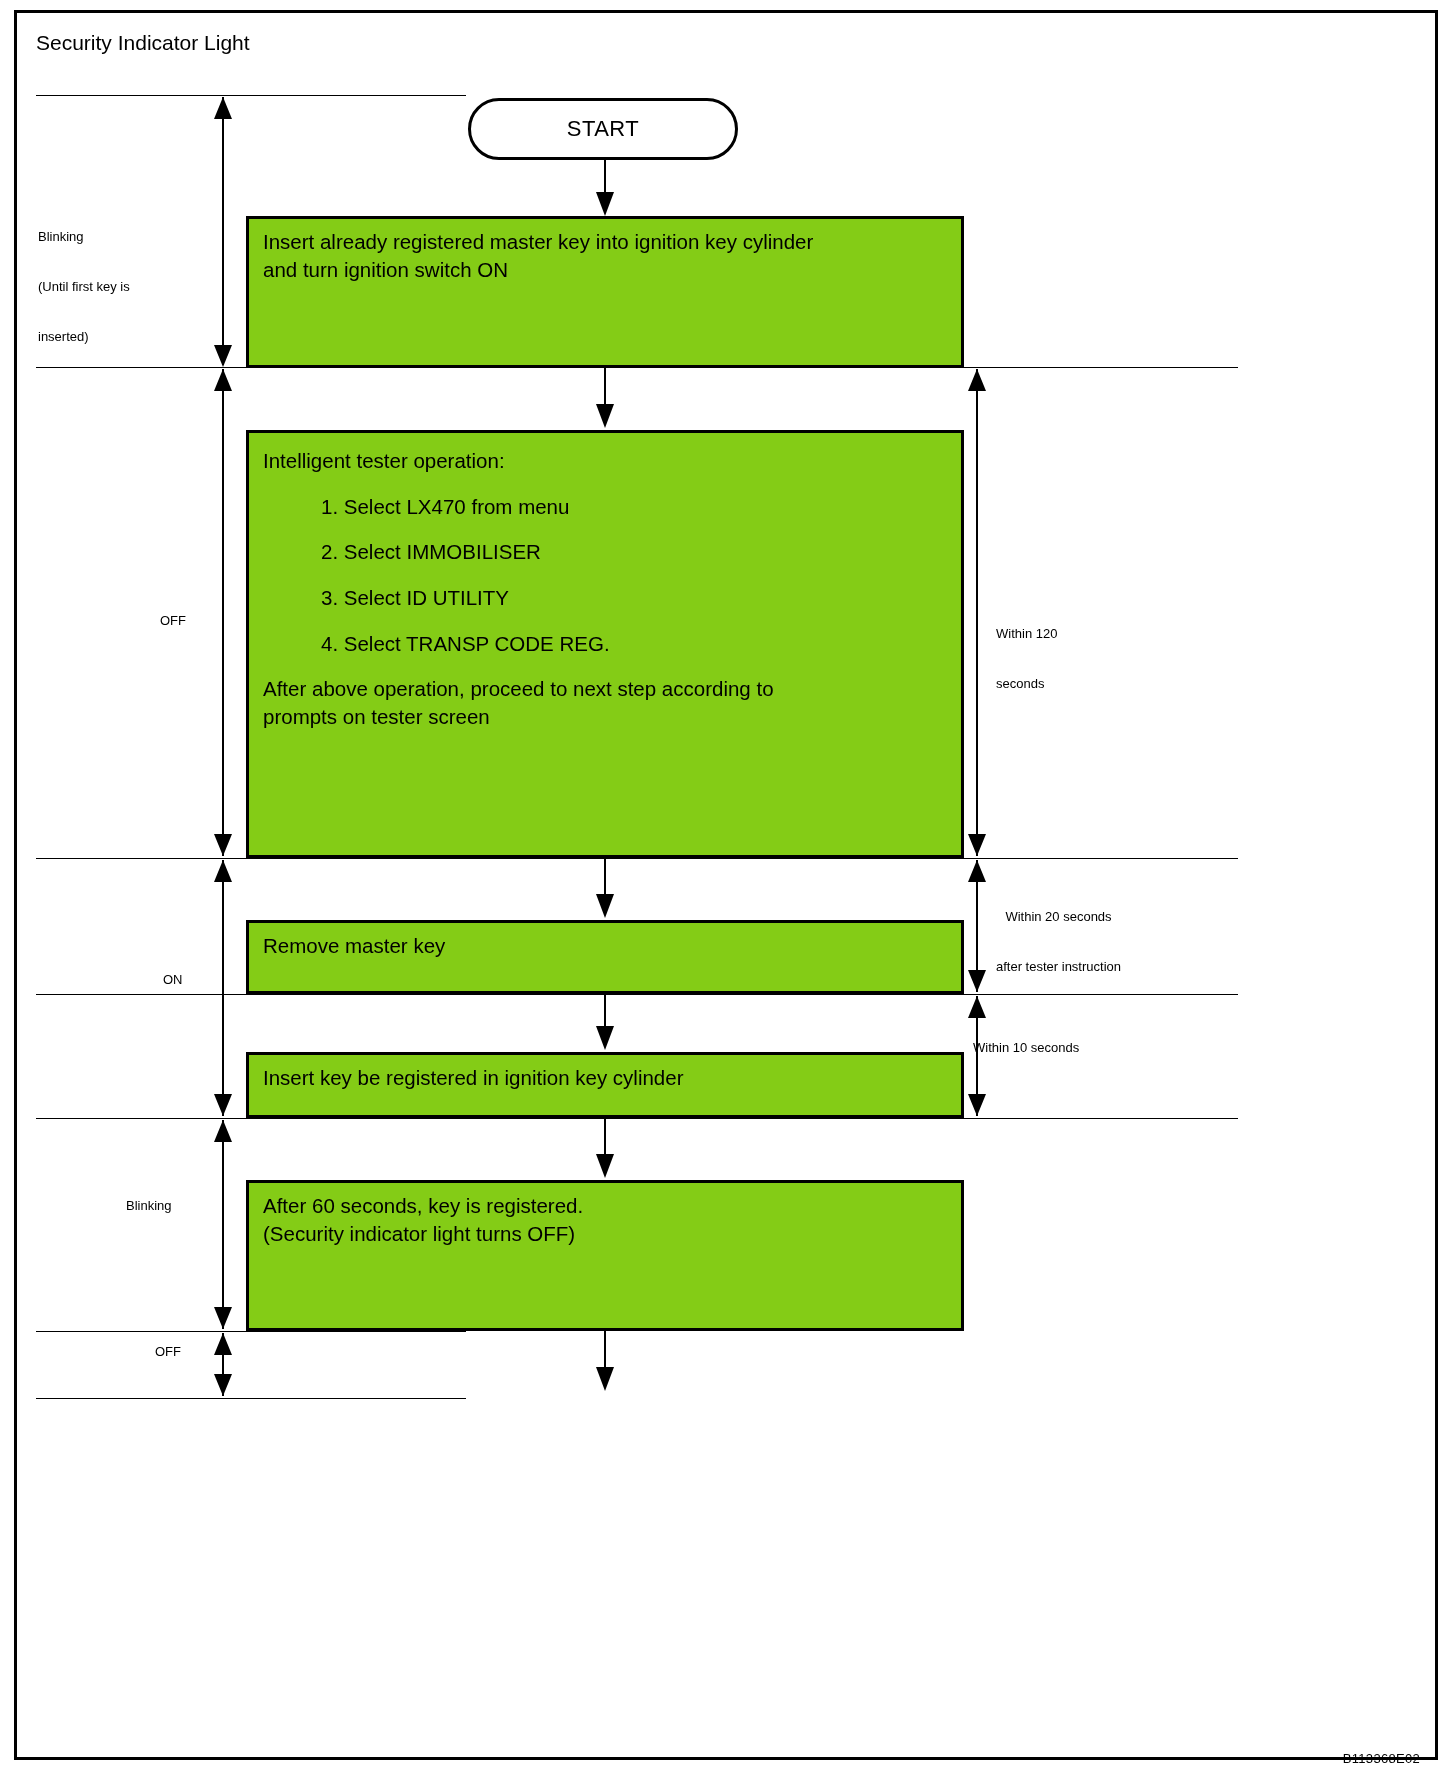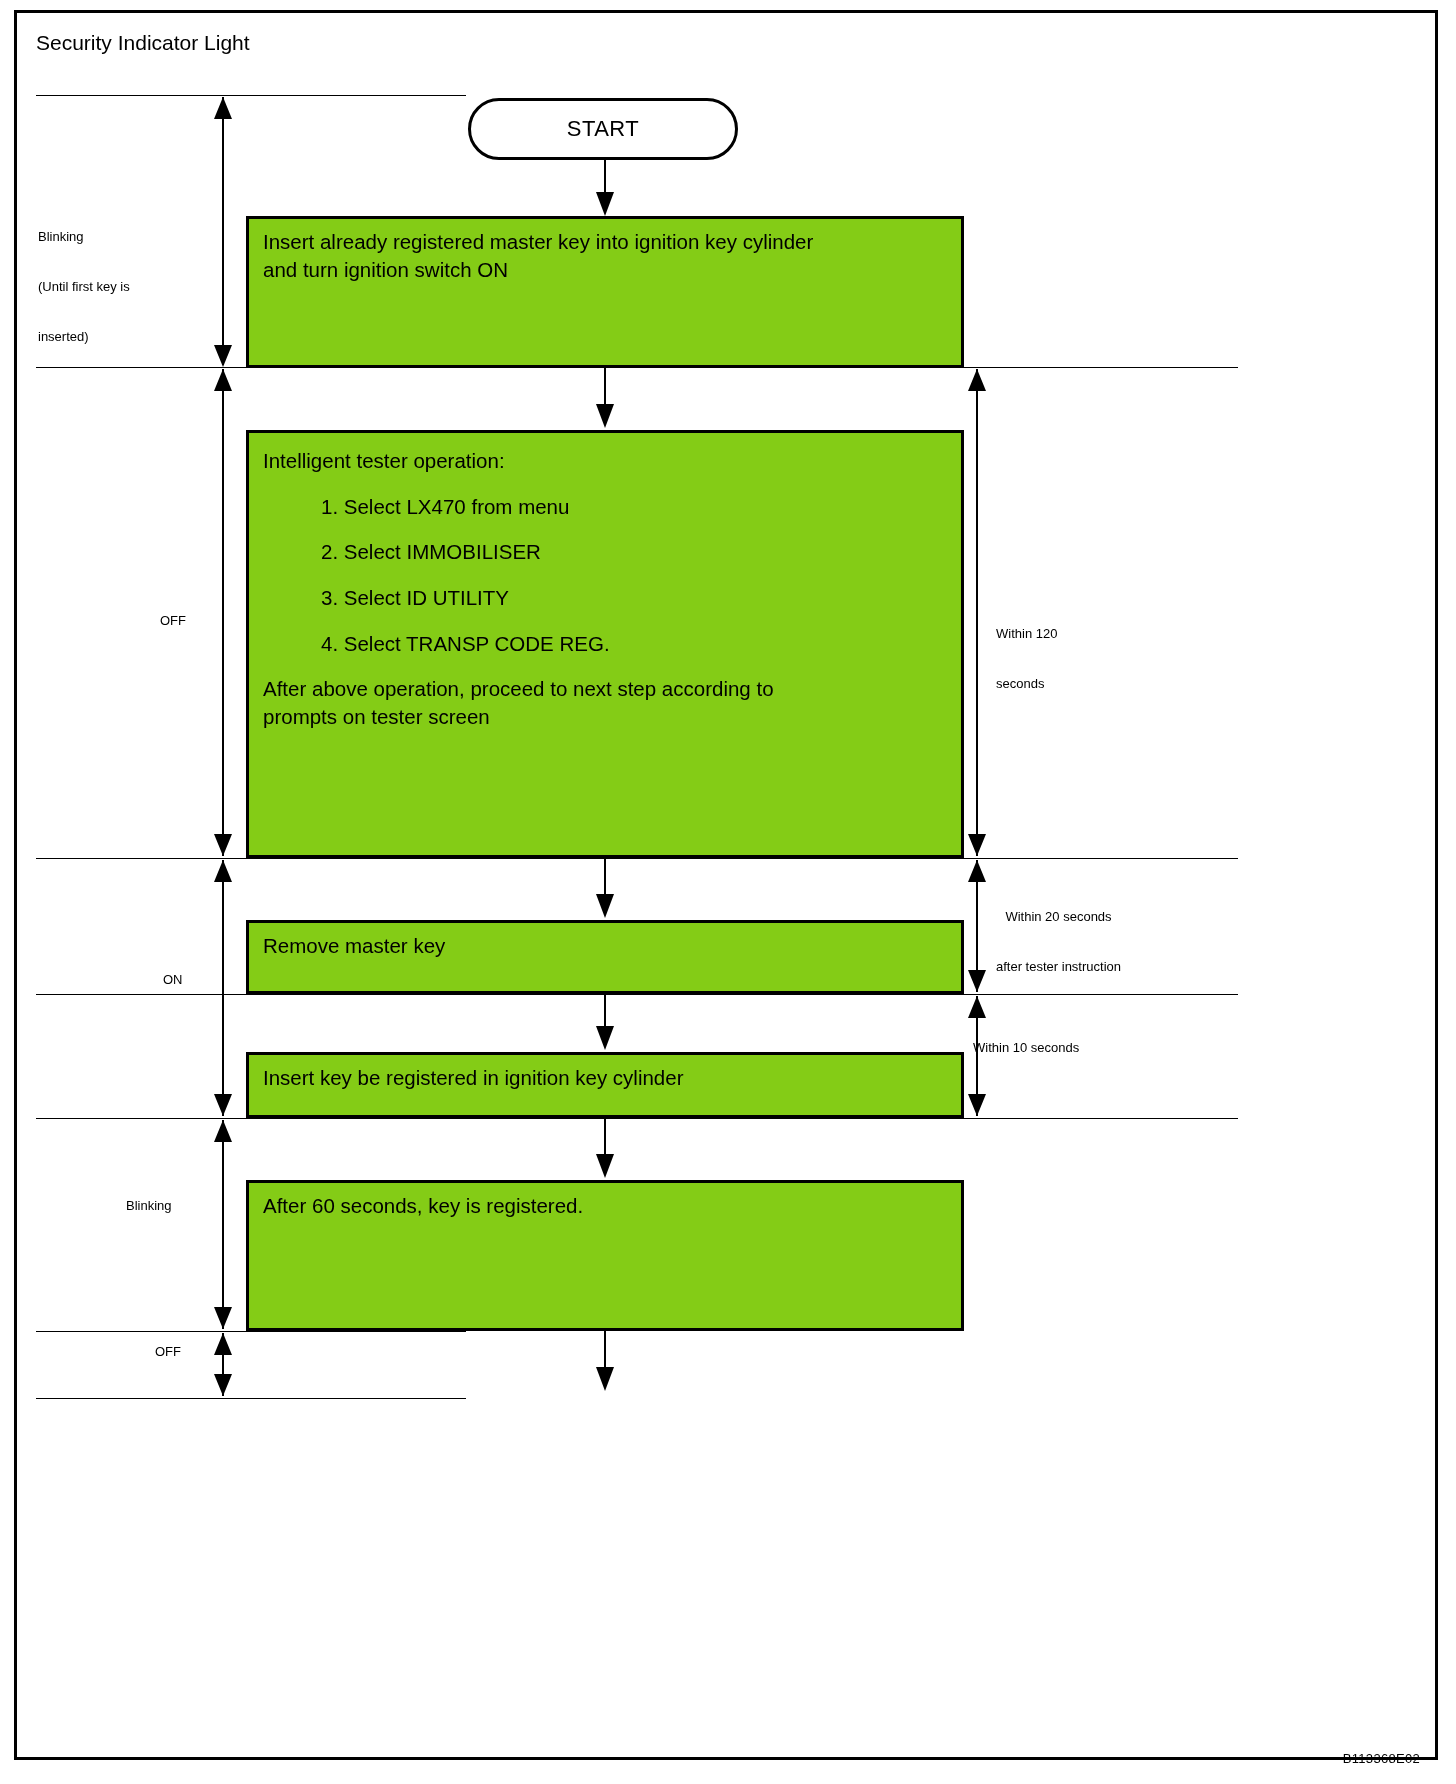--- a/index.html
+++ b/index.html
@@ -195,20 +195,21 @@
       <span class="ln">Insert key be registered in ignition key cylinder</span>
     </div>
   </div>
 
   <div class="flowline" style="left:604px; top:1118px; height:42px;"></div>
   <div class="arrowdown" style="left:596px; top:1154px;"></div>
 
   <div class="pbox" style="left:246px; top:1180px; width:718px; height:151px;padding-left:30px;">
     <div class="ptext">
       <span class="ln">After 60 seconds, key is registered.</span>
+      <span class="ln">(Security indicator light turns OFF)</span>
     </div>
   </div>
 
   <div class="flowline" style="left:604px; top:1331px; height:42px;"></div>
   <div class="arrowdown" style="left:596px; top:1367px;"></div>
 
 
   <div class="dimhead-up" style="left:214px; top:97px;"></div>
   <div class="dimline" style="left:222px; top:97px; height:268px;"></div>
   <div class="dimhead-dn" style="left:214px; top:345px;"></div>

